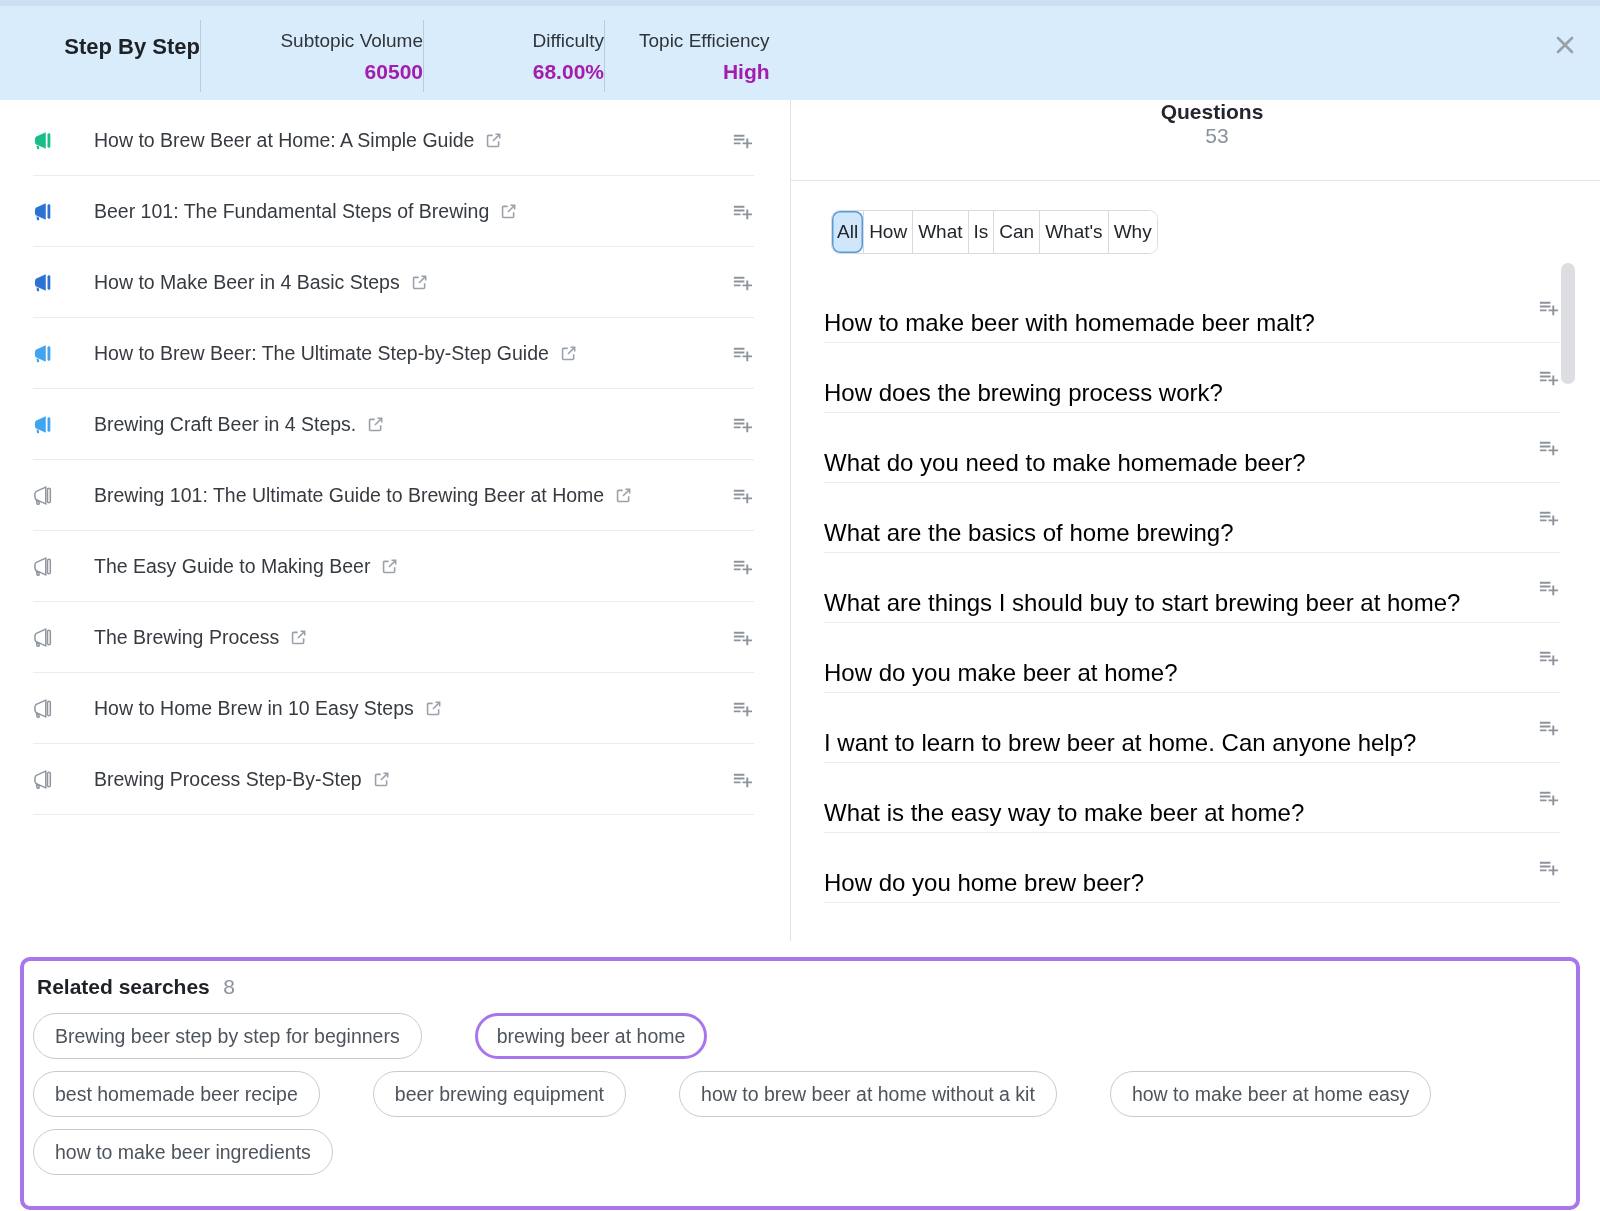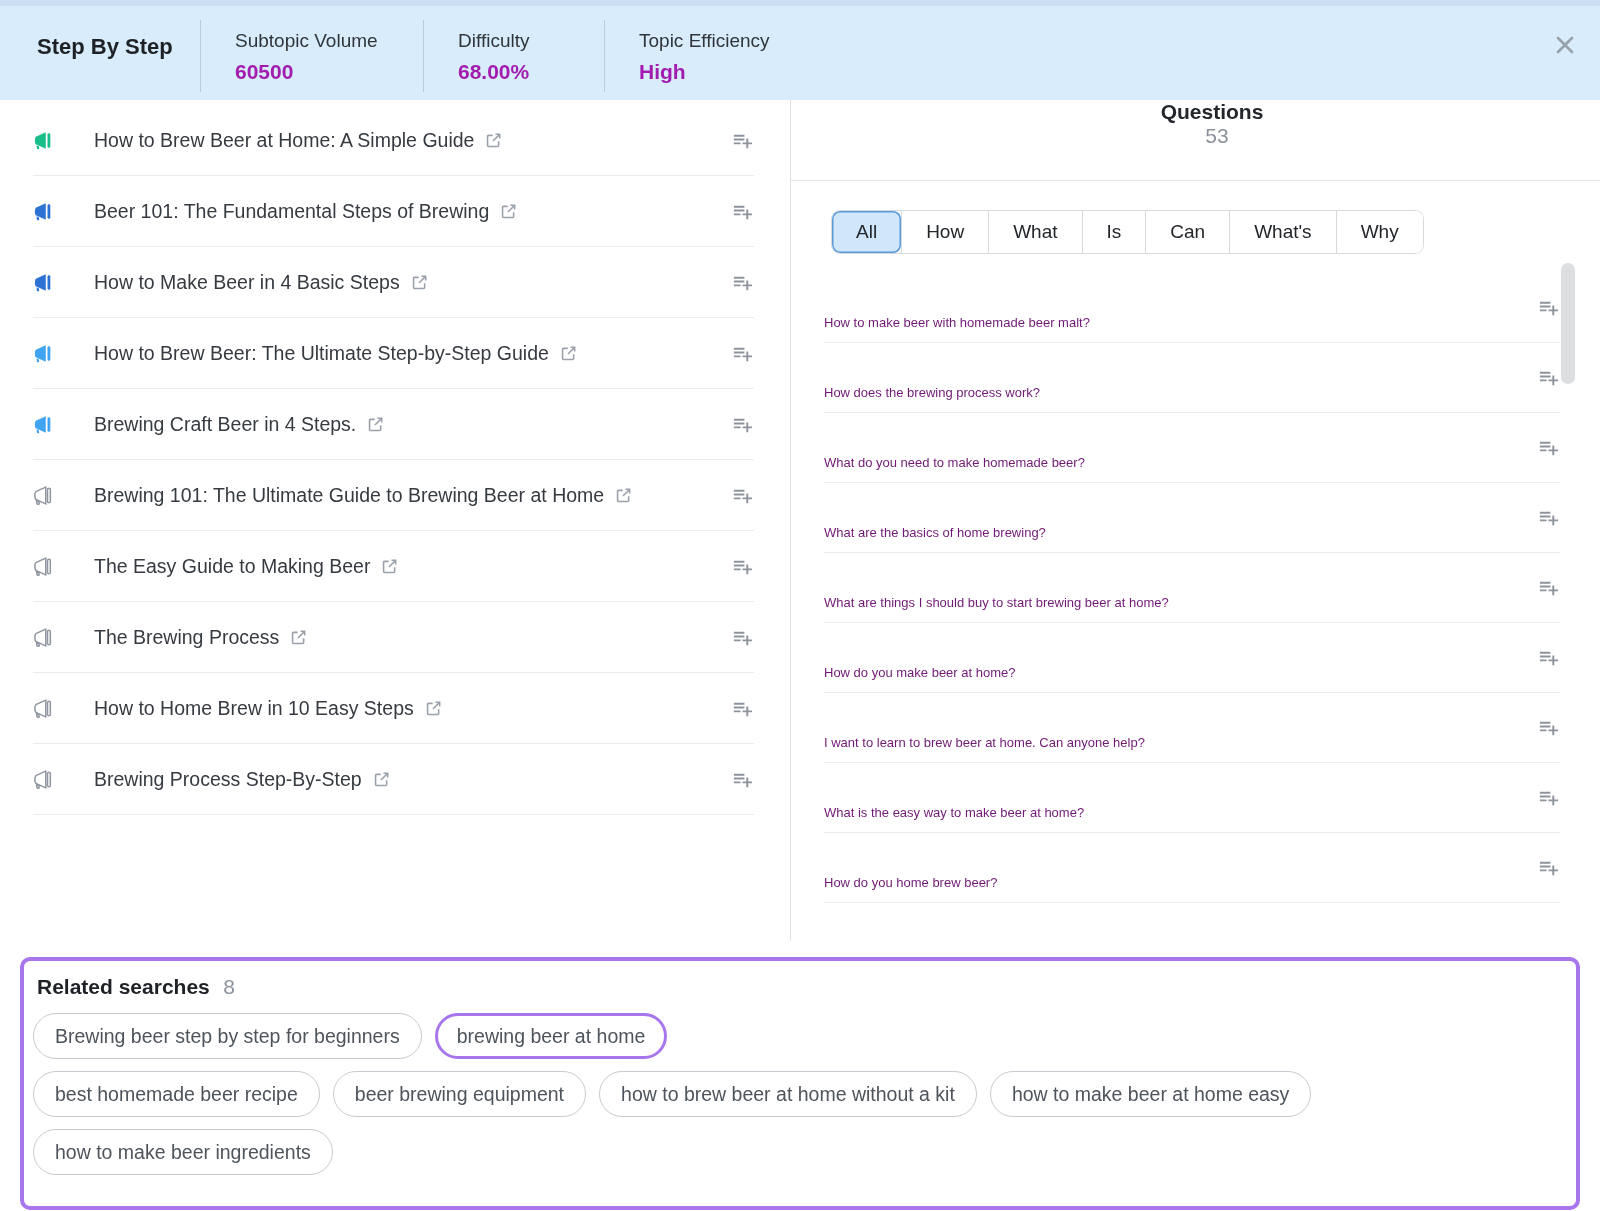--- a/index.html
+++ b/index.html
@@ -1,20 +1,20 @@
 <!DOCTYPE html>
 <html><head>
 <meta charset="utf-8">
 <style>
   * { margin:0; padding:0; box-sizing:border-box; }
   html,body { width:1600px; height:1211px; background:#fff; overflow:hidden;
     font-family:"Liberation Sans","DejaVu Sans",sans-serif; }
   .top-strip { height:6px; background:#cbe0f3; }
   
-  .header { position:relative; height:94px; background:#d9ecfb; display:flex; align-items:stretch; }
+  .header { position:relative; height:94px; background:#d9ecfb; display:flex; align-items:stretch;text-align:right; }
   .hdr-title { margin:28px 0 0 37px; width:163px; font-size:22px; font-weight:bold; color:#1e2227; }
   .vdiv { width:1px; background:#b6cde1; margin:14px 0 8px 0; }
   .stat { padding:24px 0 0 34px; }
   .stat-label { font-size:19px; color:#30353b; }
   .stat-value { margin-top:8px; font-size:21px; font-weight:bold; color:#a21caf; }
   .stat.s0 { width:222px; }
   .stat.s1 { width:180px; }
   .close-btn { position:absolute; right:20px; top:25px; width:30px; height:30px; border:none;
     background:transparent; cursor:pointer; }
   
@@ -34,37 +34,37 @@
   .mega path, .mega rect { fill:currentColor; }
   .mega.outline path, .mega.outline rect { fill:none; stroke:#8f96a0; stroke-width:1.7; }
   .hl-link { display:flex; align-items:center; margin-left:12px; cursor:pointer; }
   .hl-text { font-size:19.5px; color:#363b41; }
   .ext { margin-left:10px; flex:0 0 auto; }
   .spacer { flex:1; }
   .addlist { flex:0 0 auto; cursor:pointer; }
   
   .tabs { display:inline-flex; border:1px solid #d8dbde; border-radius:9px; overflow:hidden;
     margin:29px 0 0 40px; background:#fff; }
-  .tab { padding:10px 24px; font-size:19px; color:#22262b; background:#fff;
+  .tab { padding:10px 5px; font-size:19px; color:#22262b; background:#fff;
     border:none; border-left:1px solid #d8dbde; cursor:pointer; font-family:inherit; }
   .tab:first-child { border-left:none; }
   .tab.selected { background:#cfe6fb; box-shadow:inset 0 0 0 1.5px #5b9bd7; border-radius:8px; }
   
   .q-rows { margin:19px 40px 0 33px; }
   .q-row { height:70px; display:flex; align-items:center; border-bottom:1px solid #ececec; }
-  .q-text { font-size:13px; color:#701a75;margin-top:30px; }
+  .q-text { font-size:24px; color:#000000;margin-top:30px; }
   .scroll-thumb { position:absolute; right:25px; top:163px; width:14px; height:121px;
     background:#dcdee2; border-radius:7px; cursor:pointer; }
   
   .related { margin:16px 20px 0 20px; border:4px solid #a876ec; border-radius:10px;
     padding:14px 12px 29px 9px; background:#fff; }
   .rel-hdr { margin-left:4px; margin-bottom:14px; }
   .rel-title { font-size:21px; font-weight:bold; color:#1e2227; }
   .rel-count { font-size:21px; color:#8b929b; margin-left:9px; }
-  .pill-row { display:flex; margin-bottom:12px; }
+  .pill-row { display:flex; margin-bottom:12px;gap:40px; }
   .pill-row:last-child { margin-bottom:2px; }
   .pill { display:inline-flex; align-items:center; height:46px; padding:0 21px; margin-right:13px;
     border:1.5px solid #c7cad0; border-radius:24px; background:#fff; font-size:19.5px; color:#4e545c;
     cursor:pointer; white-space:nowrap; }
   .pill.highlighted { border:3.5px solid #a876ec; padding:0 19px; }
 </style>
 </head>
 <body>
 
 <div class="top-strip"></div>

